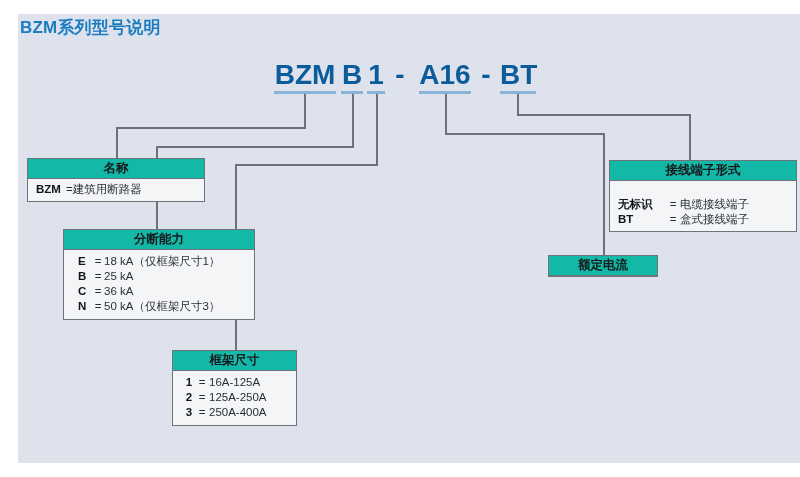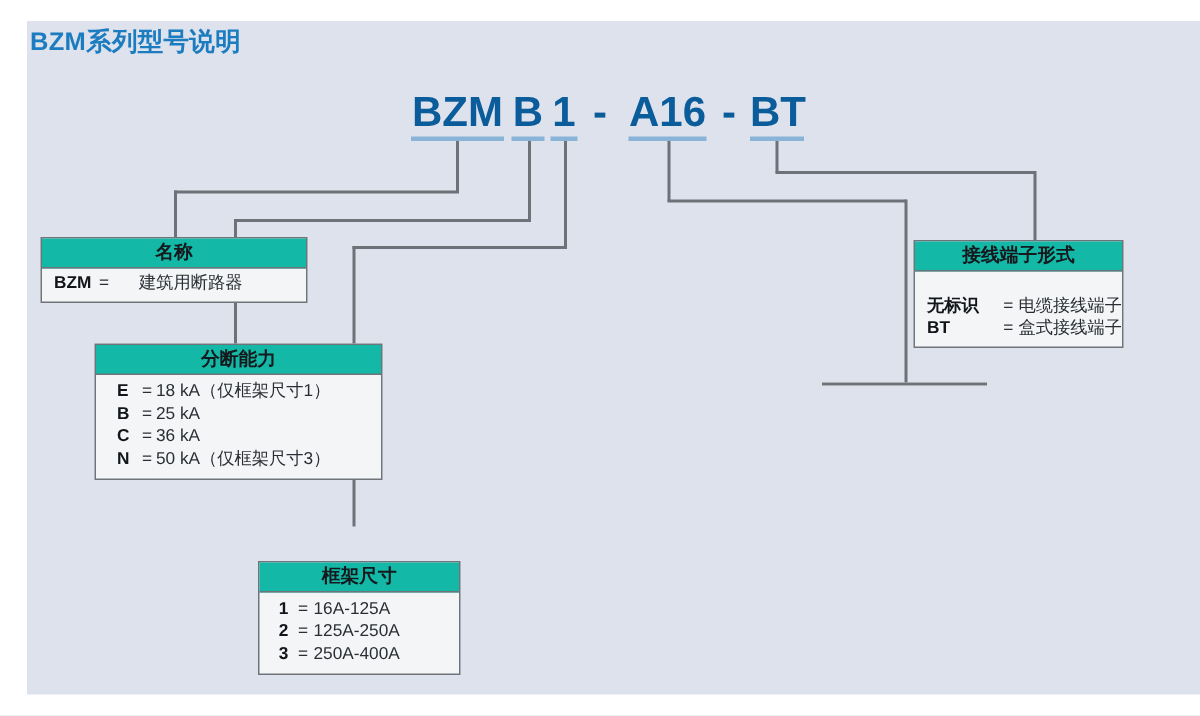--- a/index.html
+++ b/index.html
@@ -73,30 +73,30 @@
   #box-name{left:27px;top:158px;width:178px;}
   #box-name .bbody{padding:3px 8px 4px 8px;}
   #box-name .row .k{width:auto;margin-right:5px;}
 
   #box-breaking{left:63px;top:229px;width:192px;}
   #box-breaking .bbody{padding:4px 0 5px 0;}
   #box-breaking .row{padding-left:14px;}
   #box-breaking .row .k{width:14px;text-align:left;}
   #box-breaking .row .eq{width:12px;text-align:center;}
 
-  #box-frame{left:172px;top:350px;width:135px;margin-top:24px;}
+  #box-frame{left:172px;top:350px;width:125px;}
   #box-frame .bbody{padding:4px 0 5px 0;}
   #box-frame .row{padding-left:10px;}
   #box-frame .row .k{width:12px;text-align:center;}
   #box-frame .row .eq{width:14px;text-align:center;}
 
   #box-current{left:548px;top:255px;width:110px;}
   #box-current .bbody{padding:3px 6px 4px 6px;}
 
-  #box-terminal{left:609px;top:160px;width:140px;}
+  #box-terminal{left:609px;top:160px;width:188px;}
   #box-terminal .bbody{padding:16px 0 4px 0;}
   #box-terminal .row{padding-left:8px;}
   #box-terminal .row .k{width:48px;text-align:left;}
   #box-terminal .row .eq{width:14px;text-align:center;}
 </style>
 </head>
 <body>
 
 <div id="stage">
 
@@ -144,21 +144,21 @@
   <div class="ln lv" style="left:517px;top:94px;height:21px;"></div>
   <div class="ln lh" style="left:517px;top:114px;width:173px;"></div>
   <div class="ln lv" style="left:689px;top:114px;height:47px;"></div>
 
   <div class="box" id="box-name">
     <div class="bhead">名称</div>
     <div class="bbody">
       <div class="row">
         <span class="k">BZM</span>
         <span class="eq">=</span>
-        <span class="v" style="margin-left:20px;">建筑用断路器</span>
+        <span class="v" style="margin-left:0;">建筑用断路器</span>
       </div>
     </div>
   </div>
 
   <div class="box" id="box-breaking">
     <div class="bhead">分断能力</div>
     <div class="bbody">
       <div class="row">
         <span class="k">E</span>
         <span class="eq">=</span>
@@ -197,20 +197,21 @@
       </div>
       <div class="row">
         <span class="k">3</span>
         <span class="eq">=</span>
         <span class="v">250A-400A</span>
       </div>
     </div>
   </div>
 
   <div class="box" id="box-current">
+    <div class="bhead">额定电流</div>
   </div>
 
   <div class="box" id="box-terminal">
     <div class="bhead">接线端子形式</div>
     <div class="bbody">
       <div class="row">
         <span class="k">无标识</span>
         <span class="eq">=</span>
         <span class="v">电缆接线端子</span>
       </div>

